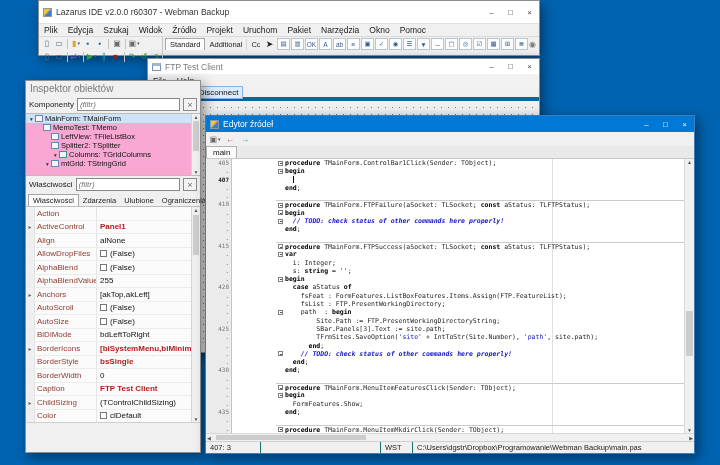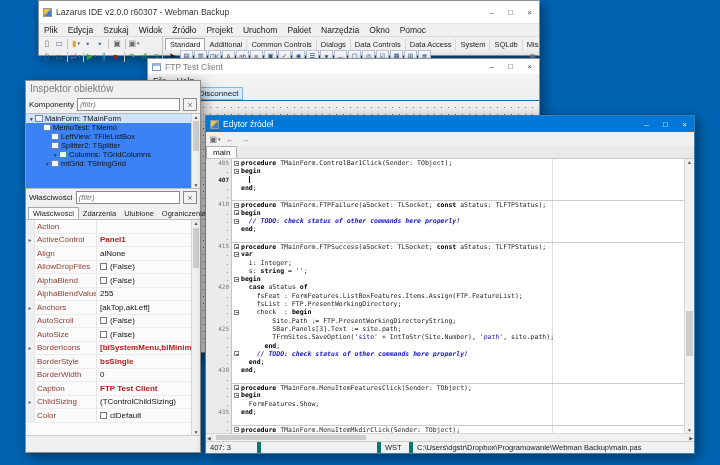--- a/index.html
+++ b/index.html
@@ -20,47 +20,47 @@
   #win-ide { left:38px; top:0; width:502px; height:56px; }
   #win-ide .titlebar { height:22px; color:#333; }
   #ide-menubar { display:flex; align-items:center; height:13px; font-size:8.5px; color:#1a1a1a; background:#f0f0f0; border-top:1px solid #e2e2e2; }
   .menu-item { padding:0 5px; }
   #ide-tools { display:flex; height:27px; border-top:1px solid #dadada; }
   #ide-tools-left { width:124px; border-right:1px solid #c6c6c6; display:flex; flex-direction:column; }
   .tool-row { display:flex; align-items:center; height:13px; padding-left:2px; }
   .tbi { min-width:12px; height:11px; display:flex; align-items:center; justify-content:center; font-size:8px; line-height:11px; }
   .tbi .dd { font-size:5px; color:#555; margin-left:1px; }
   .tdiv { width:1px; height:10px; background:#c2c2c2; margin:0 2px; }
-  #ide-palette { flex:1; display:flex; flex-direction:column; min-width:0; }
+  #ide-palette { flex:1; display:flex; flex-direction:row; min-width:0; }
   #palette-tabs { display:flex; align-items:flex-end; height:13px; padding-left:2px; font-size:7.5px; overflow:hidden; }
   .ptab { padding:1px 4px 1px 4px; border-right:1px solid #d6d6d6; color:#222; white-space:nowrap; }
   .ptab.active { background:#fbfbfb; border:1px solid #a6a6a6; border-bottom:none; }
   #palette-icons { display:flex; align-items:center; height:14px; padding:0 3px; gap:1px; }
   .pic { width:13px; height:12px; border:1px solid #b8c4d8; background:#fdfdfd; font-size:6.5px; display:flex; align-items:center; justify-content:center; color:#365d91; overflow:hidden; }
   .pic.cursor { border:none; background:none; font-size:9px; color:#222; }
   .pal-opt { margin-left:auto; font-size:8px; color:#777; }
 
   
   #win-ftp { left:147px; top:58px; width:393px; height:295px; display:flex; flex-direction:column; }
   #win-ftp .titlebar { height:15px; color:#7a7a7a; }
   #ftp-menubar { height:13px; display:flex; align-items:center; font-size:8.5px; background:#f2f2f2; color:#222; }
-  #ftp-toolbar { height:14px; display:flex; align-items:center; gap:3px; padding-left:3px; background:#f0f0f0; border-bottom:1px solid #0369a1; }
+  #ftp-toolbar { height:14px; display:flex; align-items:center; gap:3px; padding-left:3px; background:#f0f0f0; border-bottom:4px solid #0369a1; }
   .ftp-btn { font-size:8px; padding:1px 4px; color:#111; border:1px solid transparent; background:transparent; font-family:inherit; }
   .ftp-btn.primary { background:#dcebfa; border:1px solid #84b6e8; }
   #ftp-form { flex:1; background-color:#f0f0f0; background-image:radial-gradient(circle,#767676 .6px,transparent .95px); background-size:7px 7px; background-position:3px 3px; }
   #ftp-status { height:10px; background:#f0f0f0; border-top:1px solid #d6d6d6; }
 
   
   #win-oi { left:25px; top:80px; width:176px; height:373px; display:flex; flex-direction:column; }
   #oi-title { height:15px; font-size:10px; color:#7a7a7a; padding:2px 4px; white-space:nowrap; }
   .filter-row { display:flex; align-items:center; height:17px; padding:0 3px; gap:3px; font-size:8px; color:#1a1a1a; }
   .filter-row label { white-space:nowrap; }
   .filter-row input { flex:1; min-width:0; height:13px; font-size:8px; font-style:italic; border:1px solid #8a8a8a; padding:0 2px; background:#fff; color:#888; font-family:inherit; }
   .filter-btn { width:14px; height:13px; flex:0 0 14px; border:1px solid #8a8a8a; background:#f3f3f3; font-size:7px; color:#555; display:flex; align-items:center; justify-content:center; }
-  #oi-tree { height:76px; background:#3b82f6; border-top:1px solid #bcbcbc; border-bottom:1px solid #bcbcbc; position:relative; overflow:hidden; }
+  #oi-tree { height:63px; background:#f9a8d4; border-top:1px solid #bcbcbc; border-bottom:1px solid #bcbcbc; position:relative; overflow:hidden; }
   .tree-row { display:flex; align-items:center; height:9px; font-size:7.5px; white-space:nowrap; color:#111; }
   .tree-row.selected { background:#cfe3f7; }
   .tree-arrow { width:7px; font-size:5.5px; color:#333; text-align:center; flex:0 0 7px; }
   .tree-icon { width:8px; height:7px; flex:0 0 8px; border:1px solid #6b85b5; background:#f4f6fa; margin-right:2px; }
   .tree-icon.alt { border-color:#2f9a8f; background:#e9f7f5; }
   .vscroll { position:absolute; right:0; top:0; bottom:0; width:9px; background:#f0f0f0; border-left:1px solid #d4d4d4; font-size:5px; color:#555; text-align:center; }
   .vscroll .up { position:absolute; top:0; left:0; right:0; }
   .vscroll .dn { position:absolute; bottom:0; left:0; right:0; }
   .vscroll .thumb { position:absolute; left:1px; right:1px; background:#cdcdcd; }
   #oi-tabs { display:flex; align-items:flex-end; height:13px; padding-left:2px; font-size:7.5px; }
@@ -81,38 +81,38 @@
   #ed-title .t-title { color:#fff; }
   #ed-title .win-controls span { color:#fff; }
   #ed-toolbar { height:14px; display:flex; align-items:center; gap:3px; padding-left:3px; background:#f0f0f0; }
   #ed-tabs { height:13px; display:flex; align-items:flex-end; background:#e9e9e9; border-bottom:1px solid #c8c8c8; font-size:8px; }
   .ed-tab.active { background:#fafafa; border:1px solid #b0b0b0; border-bottom:none; padding:1px 6px; color:#111; }
   #ed-body { flex:1; position:relative; background:#fff; overflow:hidden; }
   #code-lines { position:absolute; left:0; top:0; right:10px; bottom:0; }
   .cl { display:flex; height:8.3px; }
   .cl-g { width:26px; flex:0 0 26px; background:#ebebeb; border-right:1px solid #c4c4c4; font:6px "DejaVu Sans Mono",monospace; color:#777; text-align:right; padding-right:2px; line-height:8.3px; }
   .cl-g.cur { color:#1a1a1a; font-weight:bold; }
-  .cl-wrap { flex:1; display:flex; min-width:0; }
+  .cl-wrap { flex:1; display:flex; min-width:0;margin-left:44px; }
   .cl-wrap.sep { border-top:1px solid #cbcbcb; }
   .cl-f { width:9px; flex:0 0 9px; background:#fff; display:flex; align-items:center; justify-content:center; }
   .fold-box { width:5px; height:5px; border:1px solid #808080; background:#fff; position:relative; }
   .fold-box::after { content:""; position:absolute; left:0.5px; right:0.5px; top:1.5px; height:1px; background:#555; }
   .cl-t { flex:1; position:relative; font:6.5px/8.3px "DejaVu Sans Mono",monospace; white-space:pre; color:#1e1e1e; overflow:hidden; }
   .kw { font-weight:bold; color:#000; }
   .cm { color:#1414c8; font-weight:bold; font-style:italic; }
   .st { color:#1414c8; }
   .caret { position:absolute; left:8px; top:0.5px; width:1px; height:7px; background:#000; }
   #margin-line { position:absolute; left:346px; top:0; bottom:0; width:1px; background:#e0e0e0; }
   #ed-vscroll { position:absolute; right:0; top:0; bottom:0; width:10px; background:#f0f0f0; border-left:1px solid #d8d8d8; font-size:5px; color:#555; text-align:center; }
   #ed-hscroll { height:8px; background:#f0f0f0; border-top:1px solid #d8d8d8; position:relative; font-size:5px; color:#555; }
   #ed-hscroll .left { position:absolute; left:1px; top:1px; }
   #ed-hscroll .right { position:absolute; right:1px; top:1px; }
   #ed-hscroll .thumb { position:absolute; left:10px; top:1px; height:5px; width:150px; background:#cdcdcd; }
   #ed-status { height:12px; display:flex; align-items:center; background:#f0f0f0; border-top:1px solid #cfcfcf; font-size:7.5px; color:#222; }
-  .st-seg { padding:0 4px; border-right:4px solid #0f766e; height:100%; display:flex; align-items:center; white-space:nowrap; overflow:hidden; }
+  .st-seg { padding:0 4px; border-right:1px solid #0f766e; height:100%; display:flex; align-items:center; white-space:nowrap; overflow:hidden; }
 </style>
 </head>
 <body>
 
 <div id="desktop" style="background: rgb(0, 99, 177);">
 
   <div class="win" id="win-ide">
     <div class="titlebar">
       <span class="app-ico"></span>
       <span class="t-title">Lazarus IDE v2.0.0 r60307 - Webman Backup</span>
@@ -341,20 +341,27 @@
         </div>
         <div class="grid-row">
           <span class="g-exp"></span>
           <span class="g-name">AutoSize</span>
           <span class="g-val">
             <span class="g-check"></span>
             <span>(False)</span>
           </span>
         </div>
         <div class="grid-row">
+          <span class="g-exp"></span>
+          <span class="g-name">BiDiMode</span>
+          <span class="g-val">
+            <span>bdLeftToRight</span>
+          </span>
+        </div>
+        <div class="grid-row">
           <span class="g-exp">▸</span>
           <span class="g-name">BorderIcons</span>
           <span class="g-val red">
             <span>[biSystemMenu,biMinimize,biMaximiz</span>
           </span>
         </div>
         <div class="grid-row">
           <span class="g-exp"></span>
           <span class="g-name">BorderStyle</span>
           <span class="g-val red">
@@ -561,21 +568,21 @@
               <span class="cl-f"></span>
               <span class="cl-t"><span class="pl">    fsList : FTP.PresentWorkingDirectory;</span></span>
             </span>
           </div>
           <div class="cl">
             <span class="cl-g">.</span>
             <span class="cl-wrap">
               <span class="cl-f">
                 <span class="fold-box"></span>
               </span>
-              <span class="cl-t"><span class="pl">    check  : </span><span class="kw">begin</span></span>
+              <span class="cl-t"><span class="pl">    path  : </span><span class="kw">begin</span></span>
             </span>
           </div>
           <div class="cl">
             <span class="cl-g">.</span>
             <span class="cl-wrap">
               <span class="cl-f"></span>
               <span class="cl-t"><span class="pl">        Site.Path := FTP.PresentWorkingDirectoryString;</span></span>
             </span>
           </div>
           <div class="cl">

